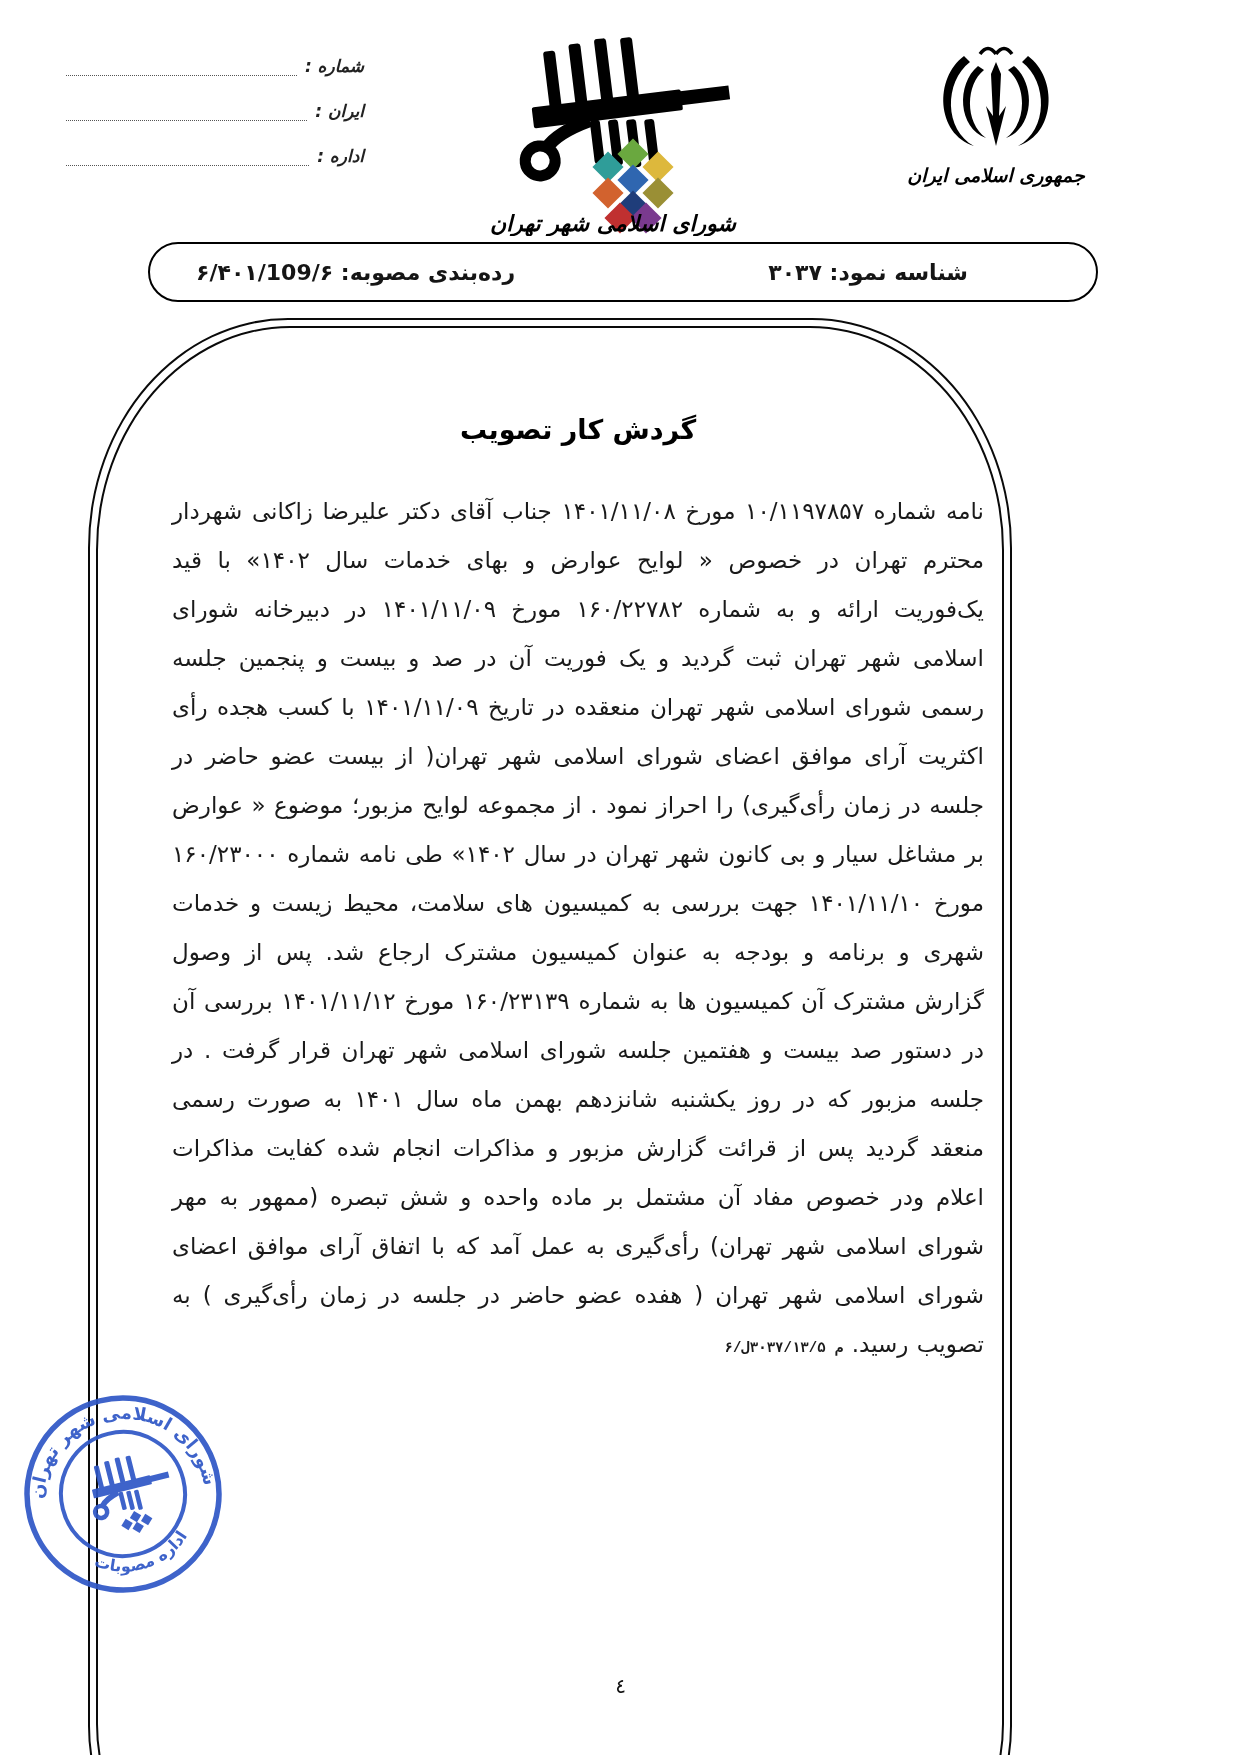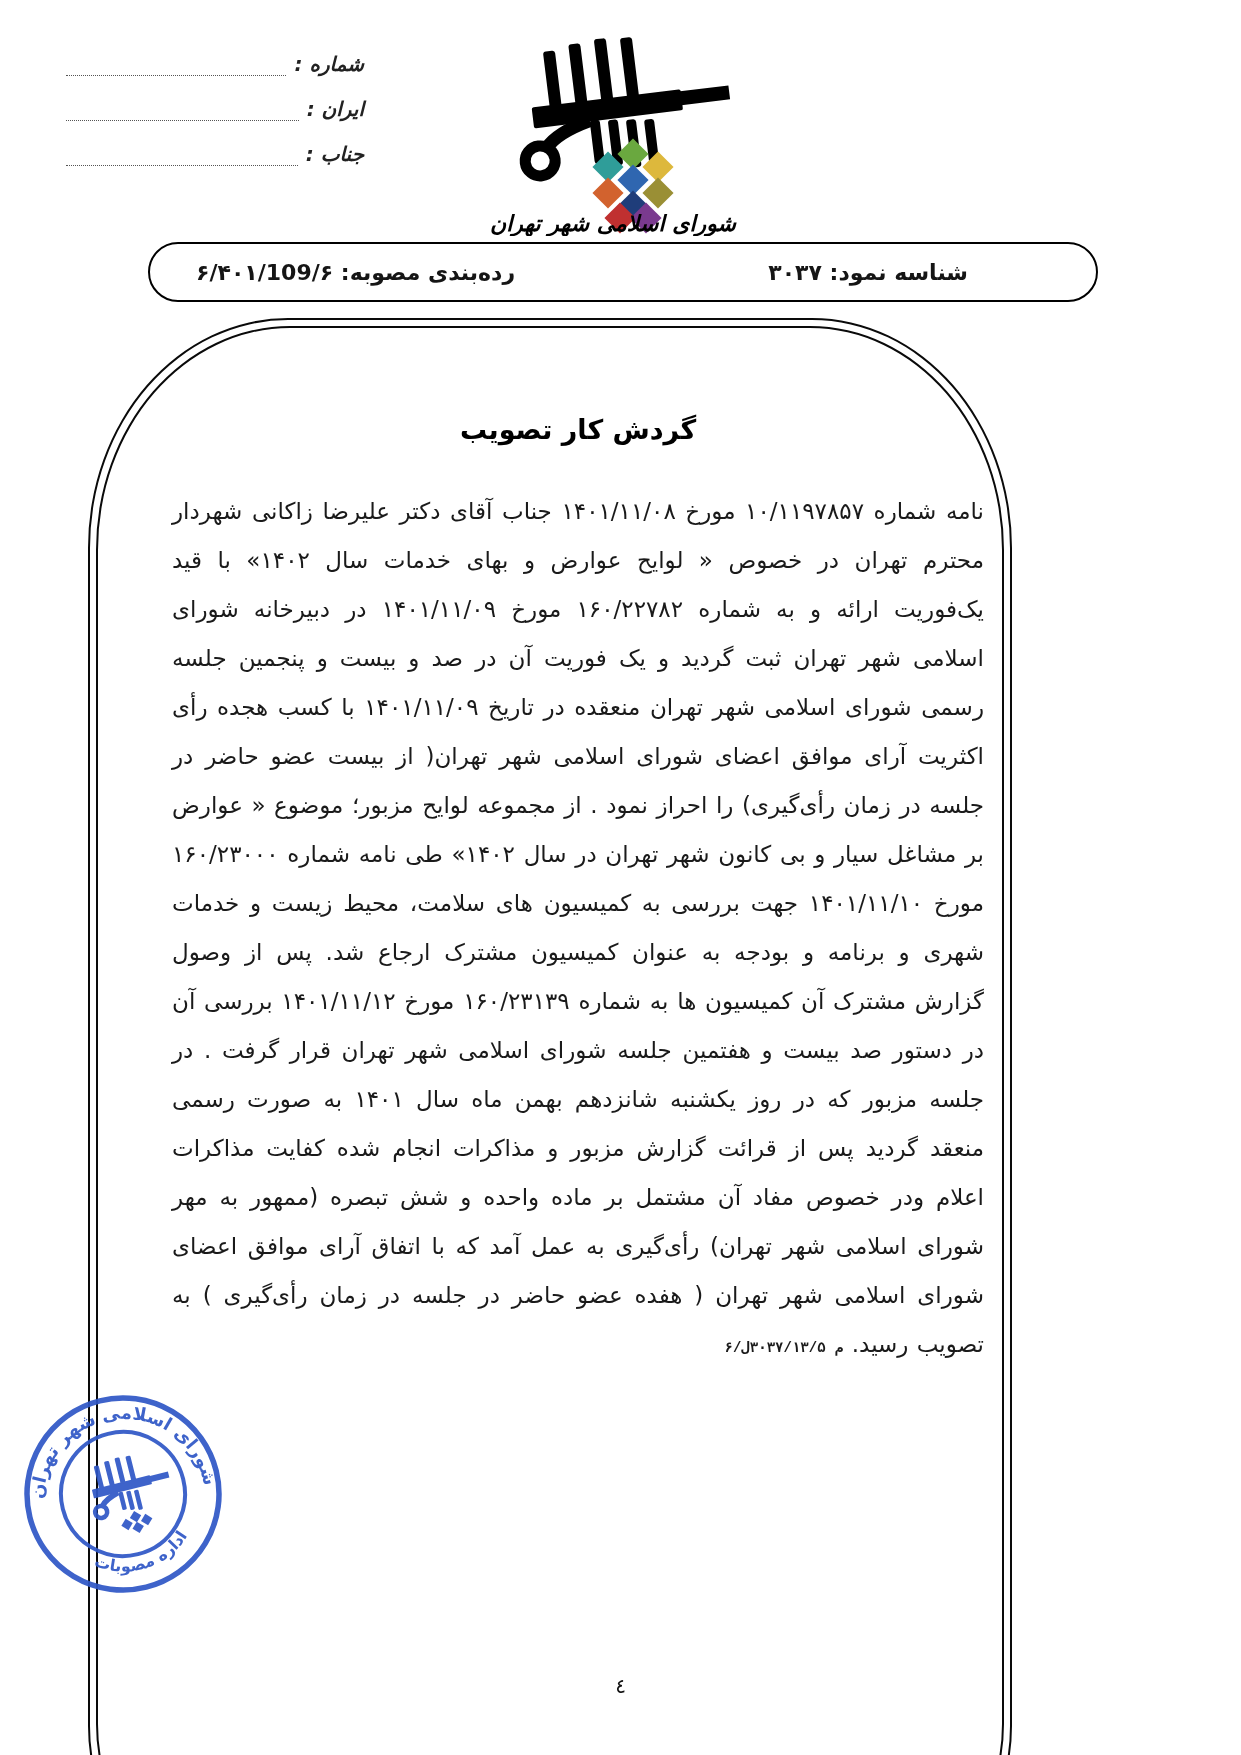--- a/index.html
+++ b/index.html
@@ -11,21 +11,21 @@
     font-family:"DejaVu Sans", sans-serif;
     color:#151515;
     overflow:hidden;
     margin:0 auto;
   }
 
   
   .fields { position:absolute; left:66px; top:50px; width:298px; }
   .field-row { display:flex; direction:rtl; align-items:flex-end; height:26px; margin-bottom:19px; }
   .field-label {
-    font-style:italic; font-weight:600; font-size:20px;
+    font-style:italic; font-weight:600; font-size:17px;
     white-space:nowrap; margin-left:8px; color:#222;
   }
   .field-dots { flex:1 1 auto; border-bottom:1.5px dotted #555; height:18px; }
 
   
   .council-logo { position:absolute; left:470px; top:26px; width:286px; }
   .iran-emblem  { position:absolute; left:888px; top:42px; width:216px; }
 
   
   .pill {
@@ -79,21 +79,21 @@
   <div class="fields">
     <div class="field-row">
       <span class="field-label">شماره :</span>
       <span class="field-dots"></span>
     </div>
     <div class="field-row">
       <span class="field-label">ایران :</span>
       <span class="field-dots"></span>
     </div>
     <div class="field-row">
-      <span class="field-label">جناب :</span>
+      <span class="field-label">اداره :</span>
       <span class="field-dots"></span>
     </div>
   </div>
 
   <div class="council-logo">
     <svg viewBox="0 0 286 210" width="286" height="210">
       <g transform="rotate(-7 140 80)" fill="#000">
         <rect x="62" y="72" width="150" height="21" rx="2"></rect>
         <rect x="205" y="74" width="55" height="14"></rect>
         <rect x="80" y="18" width="12" height="58" rx="3"></rect>
@@ -115,20 +115,33 @@
         <rect x="-11" y="-11" width="22" height="22" fill="#9a8f35" transform="translate(188,167) rotate(45)"></rect>
         <rect x="-11" y="-11" width="22" height="22" fill="#d2622e" transform="translate(138,167) rotate(45)"></rect>
         <rect x="-11" y="-11" width="22" height="22" fill="#1f3d7a" transform="translate(163,180) rotate(45)"></rect>
         <rect x="-11" y="-11" width="22" height="22" fill="#c03030" transform="translate(150,192) rotate(45)"></rect>
         <rect x="-11" y="-11" width="22" height="22" fill="#7a3a8f" transform="translate(176,192) rotate(45)"></rect>
       </g>
       <text x="143" y="205" text-anchor="middle" font-size="22" font-weight="bold" font-style="italic" font-family="DejaVu Sans, sans-serif" direction="rtl">شورای اسلامی شهر تهران</text>
     </svg>
   </div>
 
+  <div class="iran-emblem">
+    <svg viewBox="0 0 216 150" width="216" height="150">
+      <g transform="translate(108,0)">
+        <path d="M-16,12 q8,-11 16,0 M0,12 q8,-11 16,0" stroke="#000" stroke-width="3.5" fill="none"></path>
+        <path d="M0,20 L5,32 L3,74 L10,64 L0,104 L-10,64 L-3,74 L-5,32 Z" fill="#000"></path>
+        <path d="M-12,28 C-30,42 -32,80 -10,96 C-38,86 -40,42 -18,24 Z" fill="#000"></path>
+        <path d="M12,28 C30,42 32,80 10,96 C38,86 40,42 18,24 Z" fill="#000"></path>
+        <path d="M-26,20 C-52,40 -52,88 -22,104 C-60,92 -62,36 -32,14 Z" fill="#000"></path>
+        <path d="M26,20 C52,40 52,88 22,104 C60,92 62,36 32,14 Z" fill="#000"></path>
+      </g>
+      <text x="108" y="140" text-anchor="middle" font-size="19" font-weight="bold" font-style="italic" font-family="DejaVu Sans, sans-serif" direction="rtl">جمهوری اسلامی ایران</text>
+    </svg>
+  </div>
 
   <div class="pill">
     <span class="pair">
       <span>شناسه نمود:</span>
       <span>۳۰۳۷</span>
     </span>
     <span class="pair">
       <span>رده‌بندی مصوبه:</span>
       <span>۶/۴۰۱/109/۶</span>
     </span>

